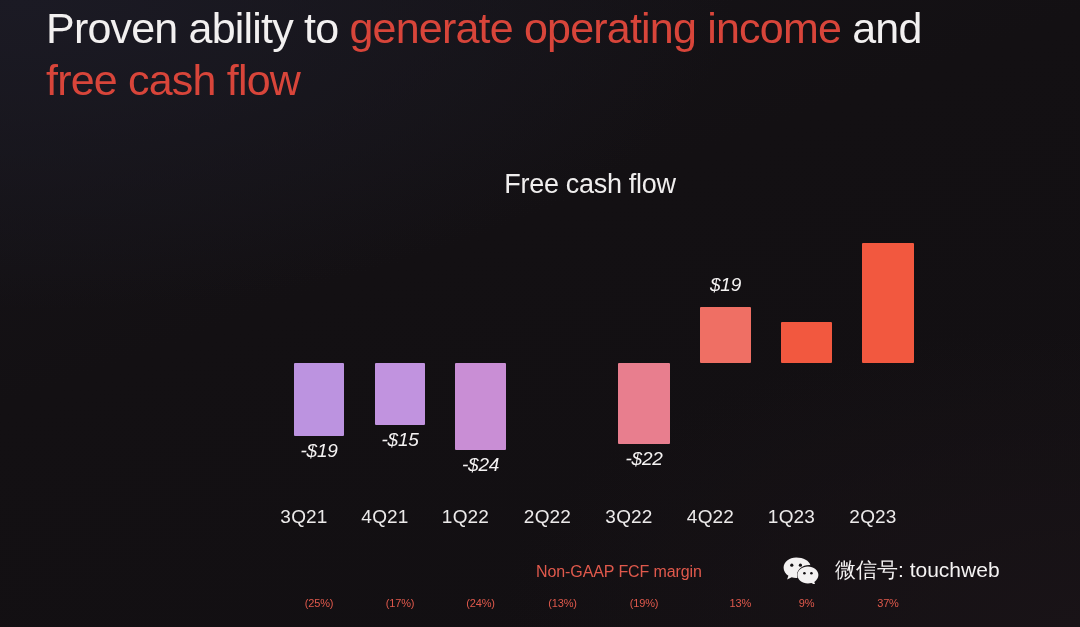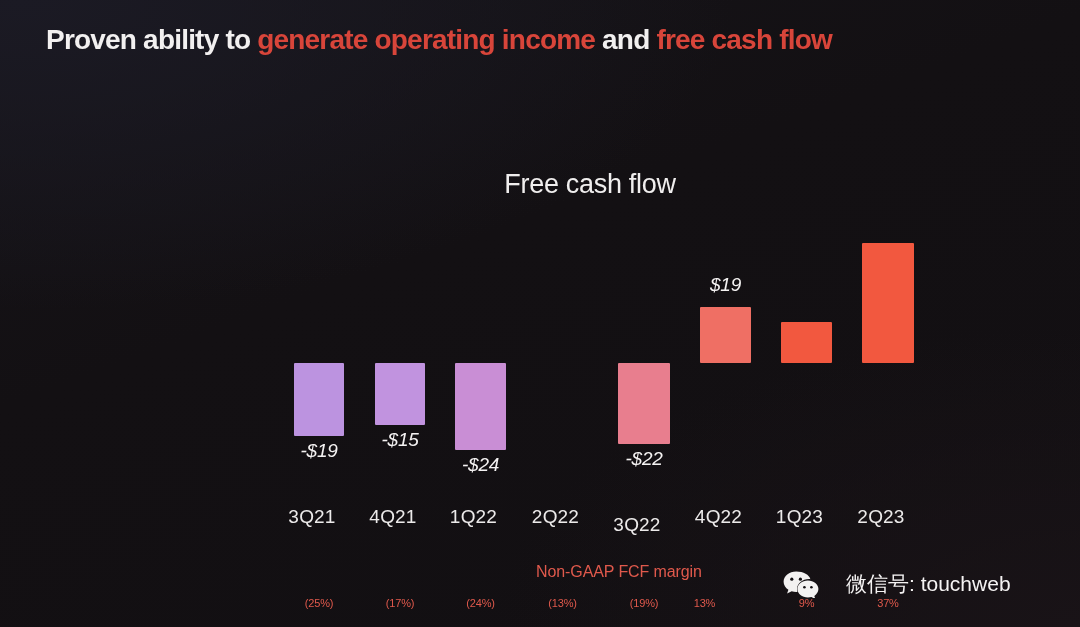--- a/index.html
+++ b/index.html
@@ -18,25 +18,25 @@
       radial-gradient(90% 80% at 100% 100%, #191317 0%, rgba(25,19,23,0) 60%),
       linear-gradient(160deg, #161419 0%, #131013 40%, #120f12 100%);
     font-family:"Liberation Sans", sans-serif;
     -webkit-font-smoothing:antialiased;
     overflow:hidden;
   }
 
   
   #title {
     position:absolute;
-    left:46px; top:14px;
+    left:46px; top:2px;
     width:880px;
-    font-size:28px;
+    font-size:43px;
     line-height:52px;
-    font-weight:700;
+    font-weight:400;
     letter-spacing:-0.8px;
     color:#f2f0f0;
   }
   #title .hl { color:#d8453a; }
 
   
   #chart-heading {
     position:absolute;
     left:380px; top:168px;
     width:420px;
@@ -69,21 +69,21 @@
     color:#f4f2f2;
     font-size:19px;
     white-space:nowrap;
     letter-spacing:-0.2px;
     font-style:italic;
   }
 
   
   #axis-row {
     position:absolute;
-    left:276px; top:506px;
+    left:268px; top:506px;
     width:640px; height:26px;
   }
   .axis-tick {
     position:absolute;
     top:0;
     text-align:center;
     color:#eceaea;
     font-size:19px;
     letter-spacing:0.2px;
   }
@@ -110,22 +110,21 @@
     font-size:11px;
     letter-spacing:-0.2px;
   }
 
   
   #watermark {
     position:absolute;
     left:783px; top:556px;
     display:flex;
     align-items:flex-end;
-    gap:27px;
-    margin-top:14px;
+    gap:16px;
   }
   #wechat-icon { display:block; }
   #wm-text {
     color:#f5f3f3;
     font-size:21px;
     letter-spacing:0px;
     white-space:nowrap;
   }
 </style>
 </head>
@@ -166,34 +165,34 @@
       <div class="col" style="left: 579px; width: 52px;">
         <div class="bar" style="top: 11px; height: 120px; background: rgb(242, 88, 63);"></div>
       </div>
     </div>
 
   <div id="axis-row">
       <div class="axis-tick" style="left: 11px; width: 50px;">3Q21</div>
       <div class="axis-tick" style="left: 92px; width: 50px;">4Q21</div>
       <div class="axis-tick" style="left: 172px; width: 51px;">1Q22</div>
       <div class="axis-tick" style="left: 254px; width: 51px;">2Q22</div>
-      <div class="axis-tick" style="left: 335px; width: 52px; margin-top: 8px;">3Q22</div>
+      <div class="axis-tick" style="left: 335px; width: 52px;">3Q22</div>
       <div class="axis-tick" style="left: 417px; width: 51px;">4Q22</div>
       <div class="axis-tick" style="left: 498px; width: 51px;">1Q23</div>
       <div class="axis-tick" style="left: 579px; width: 52px;">2Q23</div>
     </div>
 
   <div id="margin-legend">Non-GAAP FCF margin</div>
   <div id="margin-row">
       <div class="margin-val" style="left: 11px; width: 50px;">(25%)</div>
       <div class="margin-val" style="left: 92px; width: 50px;">(17%)</div>
       <div class="margin-val" style="left: 172px; width: 51px;">(24%)</div>
       <div class="margin-val" style="left: 254px; width: 51px;">(13%)</div>
       <div class="margin-val" style="left: 335px; width: 52px;">(19%)</div>
-      <div class="margin-val" style="left: 396px; width: 51px;">13%</div>
+      <div class="margin-val" style="left: 417px; width: 51px; text-align: right;">13%</div>
       <div class="margin-val" style="left: 498px; width: 51px;">9%</div>
       <div class="margin-val" style="left: 579px; width: 52px;">37%</div>
     </div>
 
   <div id="watermark">
     <span>
       <svg id="wechat-icon" width="36" height="27" viewBox="0 0 36 27" aria-hidden="true">
         <path d="M13.2 0.6C6.2 0.6 0.6 5.2 0.6 10.8c0 3.2 1.9 6.1 4.8 8L4.1 22.6l4.6-2.3c1.4 0.4 2.9 0.7 4.5 0.7 0.4 0 0.8 0 1.2-0.1 -0.3-0.9-0.4-1.8-0.4-2.7 0-5.6 5.4-10.1 12.1-10.1 0.5 0 0.9 0 1.3 0.1C26.4 4 20.4 0.6 13.2 0.6z" fill="#f3f1f1"></path>
         <circle cx="8.8" cy="8.2" r="1.6" fill="#131013"></circle>
         <circle cx="17.4" cy="8.2" r="1.6" fill="#131013"></circle>

